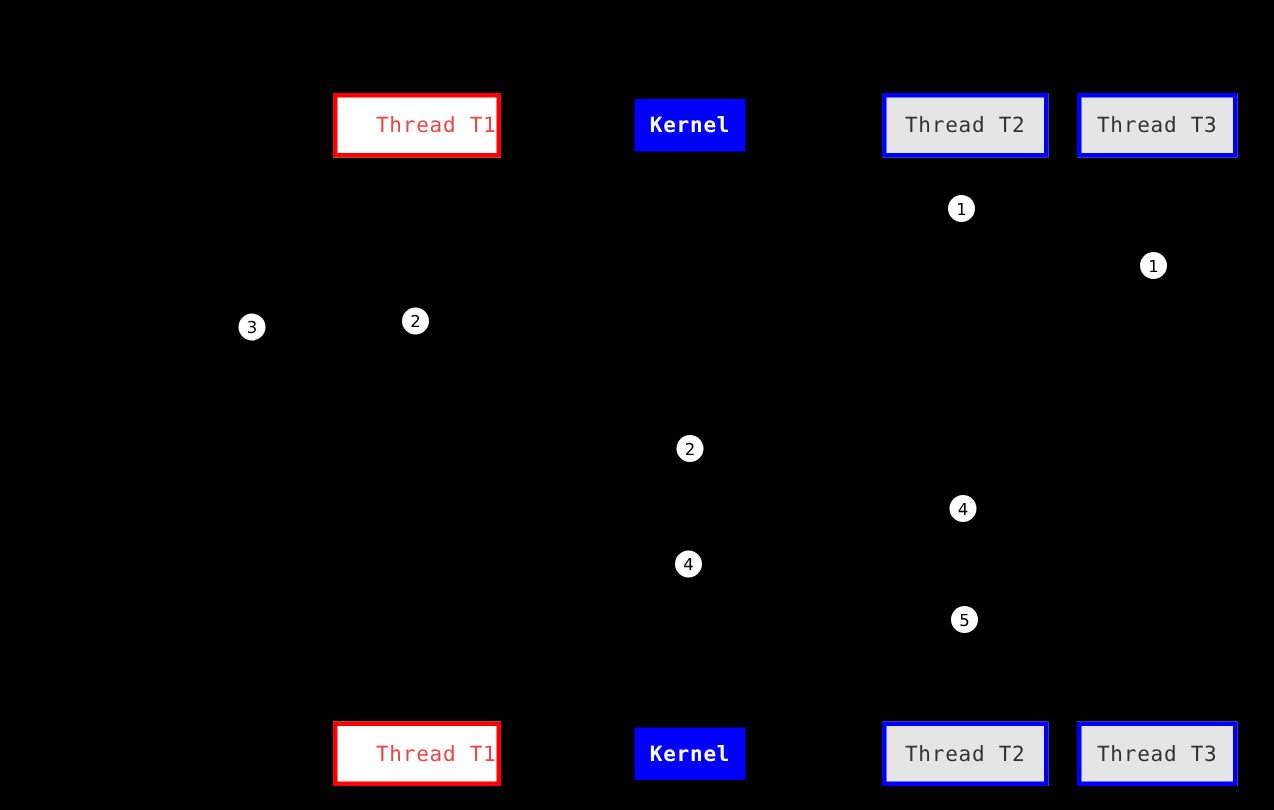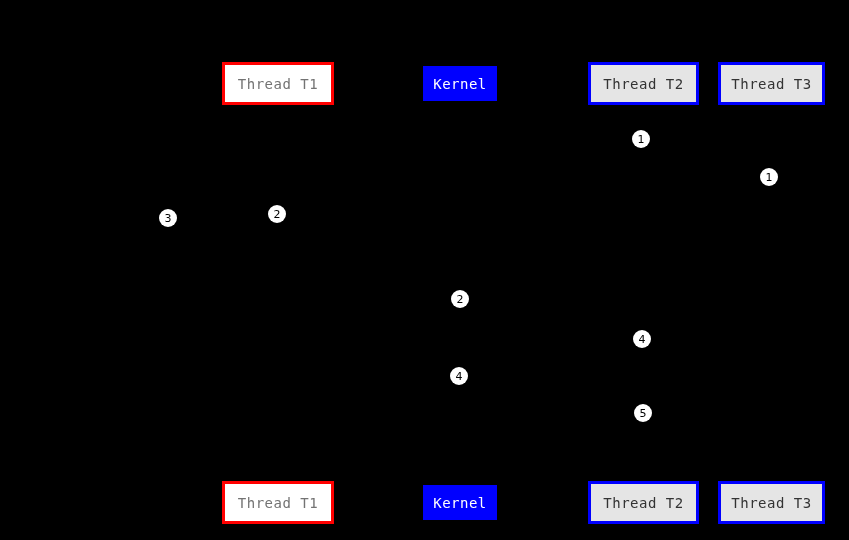--- a/index.html
+++ b/index.html
@@ -36,31 +36,33 @@
     justify-content: center;
     white-space: pre;
     font-family: "DejaVu Sans Mono", "Liberation Mono", monospace;
     font-size: 14px;
     letter-spacing: 0.5px;
     line-height: 1;
   }
   .participant.style-thread-red {
     background: #FFFFFF;
     border: 3px solid #FF0000;
-    color: #737373;
+    color: #ef4444;
+    justify-content: flex-end;
   }
   .participant.style-thread-blue {
     background: #e5e5e5;
     border: 3px solid #0000FF;
     color: #333333;
   }
   .participant.style-kernel {
     background: #0000FF;
     border: 0 solid #0000FF;
     color: #FFFFFF;
+    font-weight: bold;
   }
 
   
   .step-marker {
     position: absolute;
     width: 18px;
     height: 18px;
     border-radius: 50%;
     background: #FFFFFF;
     color: #000000;

